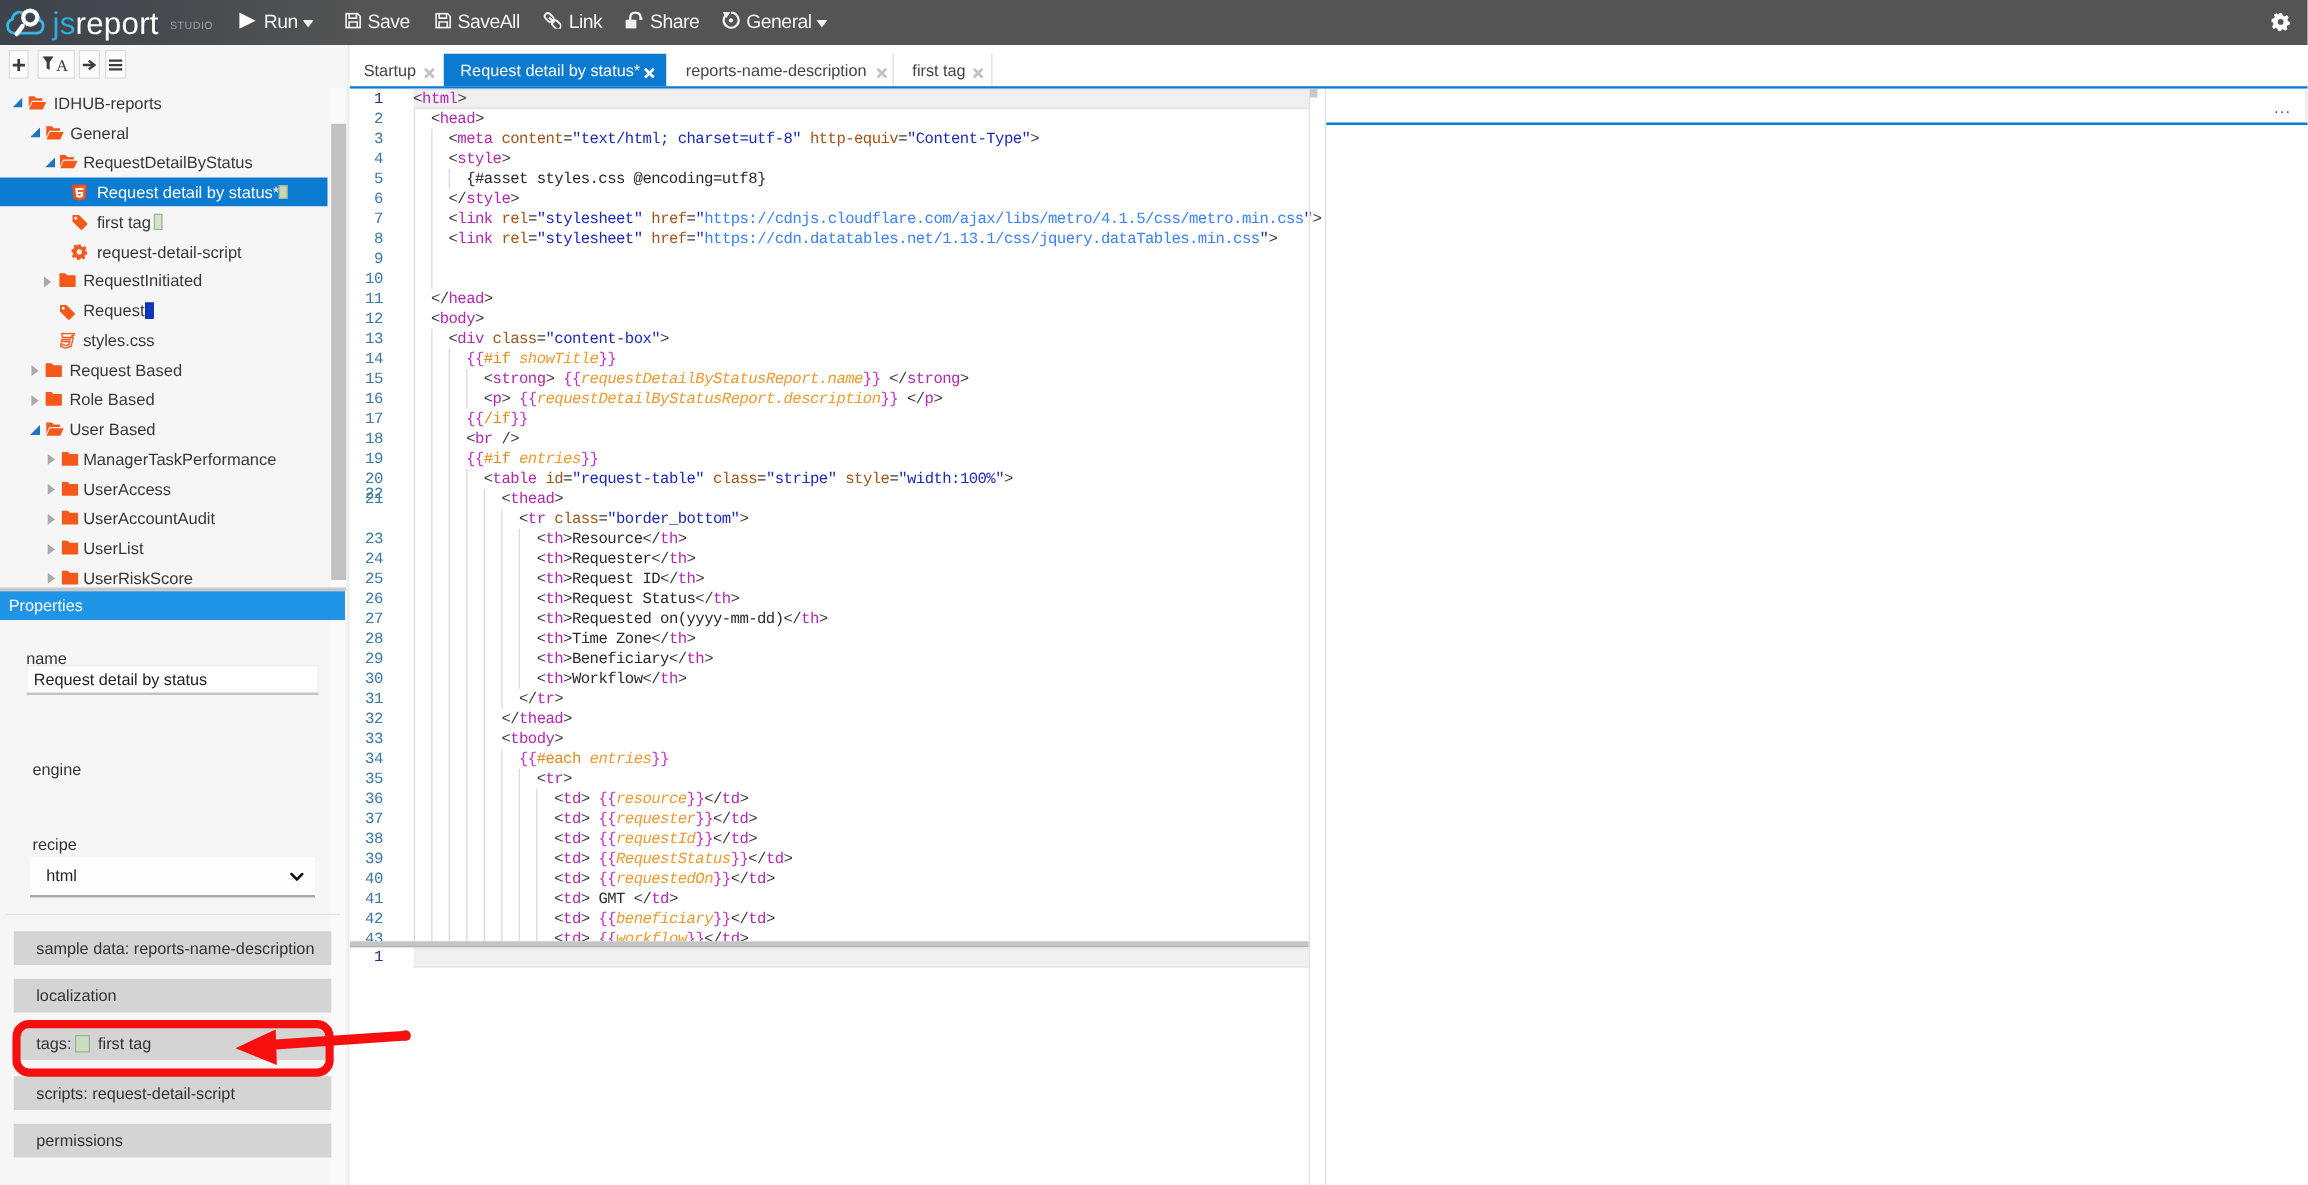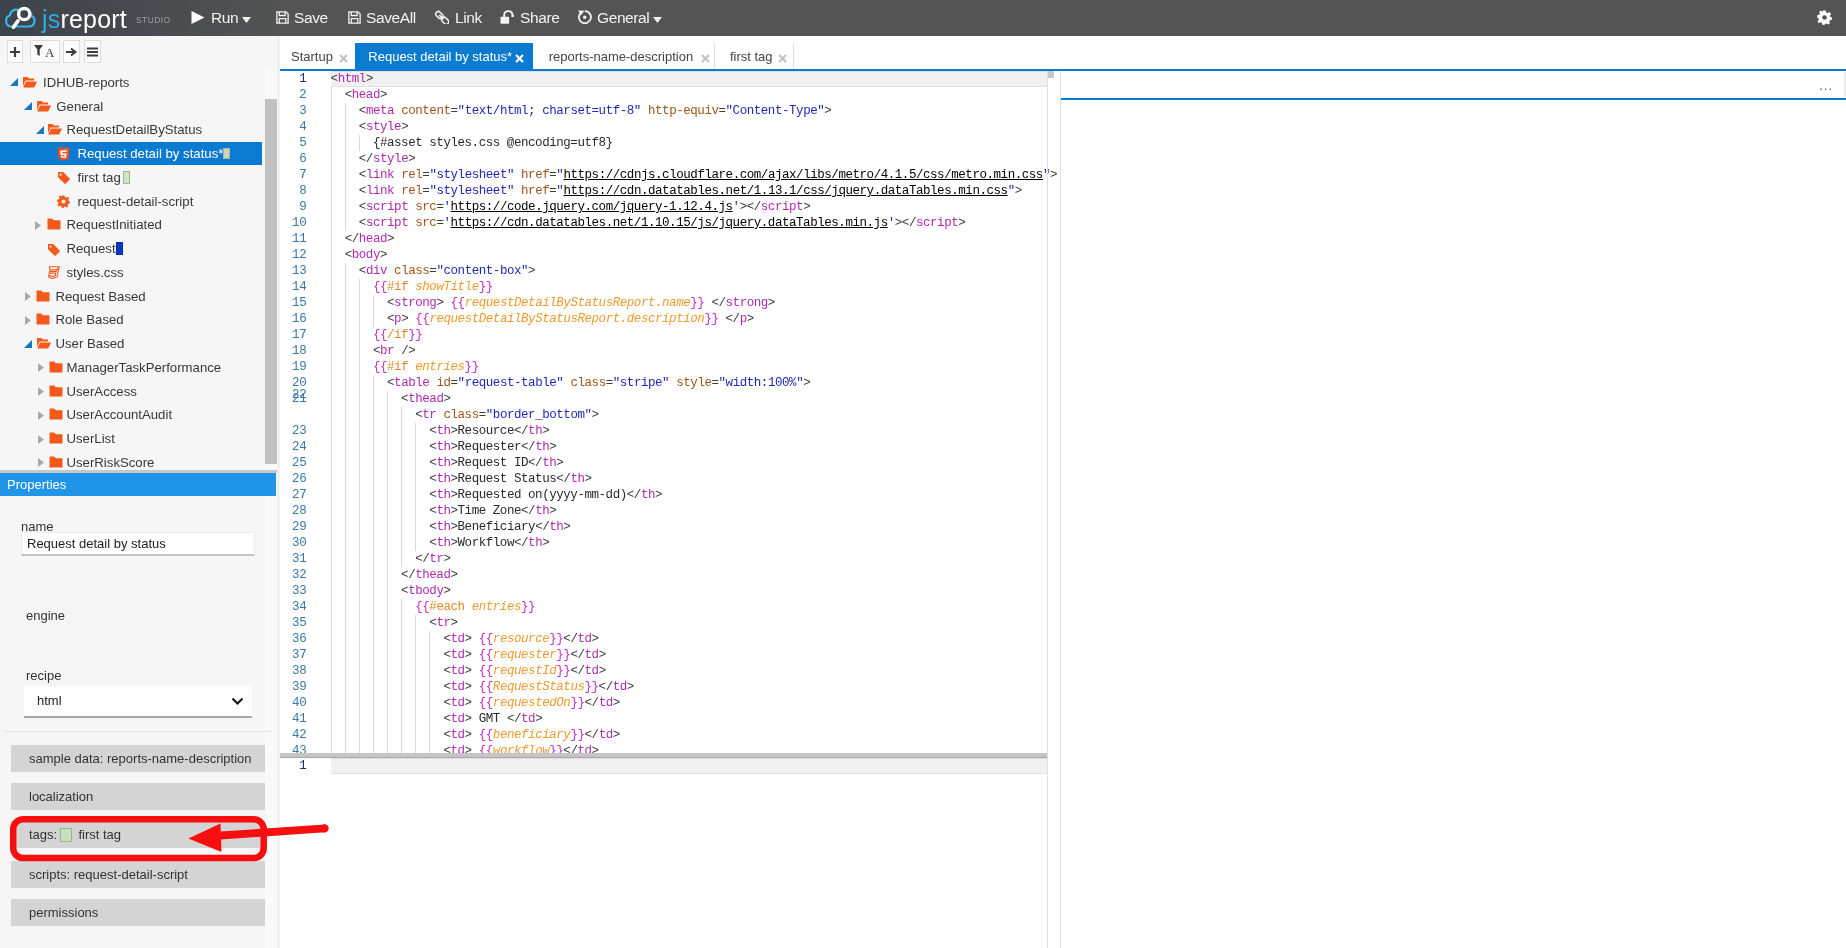--- a/index.html
+++ b/index.html
@@ -18,21 +18,21 @@
 .tab{position:absolute;top:7px;height:26px;font-size:13px;color:#444;white-space:nowrap}
 .tab .tx{position:absolute;top:6px}
 #tabline{position:absolute;left:280px;top:69px;width:1566px;height:2px;background:#0b7ad1}
 #ed1{position:absolute;left:280px;top:71px;width:780px;height:682px;background:#fff;overflow:hidden}
 #ed2{position:absolute;left:280px;top:758px;width:780px;height:190px;background:#fff;overflow:hidden}
 .cl{position:absolute;left:50.6px;white-space:pre;font-family:"Liberation Mono",monospace;font-size:12.5px;letter-spacing:-0.45px;line-height:16px;height:16px;color:#2a2a2a}
 .ln{position:absolute;left:0;width:26.2px;text-align:right;font-family:"Liberation Mono",monospace;font-size:12.5px;letter-spacing:-0.45px;line-height:16px;color:#3878a8}
 .ln1{color:#1b2f7d}
 .curline{position:absolute;left:50.6px;width:716px;height:16px;background:#f0f0f0;border-top:1px solid #e0e0e0;border-bottom:1px solid #e0e0e0}
 .ig{position:absolute;width:1px;background:#d9d9d9}
-.t{color:#b02ab0}.d{color:#3c3c3c}.a{color:#a0551a}.v{color:#1d2ab5}.u{color:#000000;text-decoration:underline}
+.t{color:#b02ab0}.d{color:#3c3c3c}.a{color:#a0551a}.v{color:#1d2ab5}.u{color:#3b82f6;}
 .b{color:#c42fc4}.k{color:#e08a1e}.i{color:#eb9b30;font-style:italic}
 #splitter{position:absolute;left:280px;top:753px;width:767px;height:5px;background:#c5c5c5;border-bottom:1px solid #a9a9a9}
 .vline{position:absolute;top:71px;height:877px;width:1px;background:#e0e0e0}
 #pv{position:absolute;left:1061px;top:71px;width:785px;height:29px;background:#fff;border-bottom:2px solid #0b7ad1}
 </style></head>
 <body>
 <div id="topbar">
   <div style="position:absolute;left:4px;top:3px"><svg width="36" height="30" viewBox="0 0 36 30">
         <path d="M7 23.5 L25 23.5 A5.6 5.6 0 0 0 27.6 13 A8 8 0 0 0 14.8 7.8 A5.6 5.6 0 0 0 6 12.3 A5.8 5.8 0 0 0 7 23.5 Z" fill="none" stroke="#35b6ea" stroke-width="2.2" stroke-linejoin="round"></path>
         <circle cx="20.2" cy="11" r="5.6" fill="none" stroke="#fff" stroke-width="3.4"></circle>
@@ -353,22 +353,20 @@
 <div class="ln" style="top:656px">42</div>
 <div class="ln" style="top:672px">43</div>
   <div class="cl" style="top:0px"><span class="d">&lt;</span><span class="t">html</span><span class="d">&gt;</span></div>
 <div class="cl" style="top:16px">  <span class="d">&lt;</span><span class="t">head</span><span class="d">&gt;</span></div>
 <div class="cl" style="top:32px">    <span class="d">&lt;</span><span class="t">meta</span> <span class="a">content</span><span class="d">=</span><span class="v">"text/html; charset=utf-8"</span> <span class="a">http-equiv</span><span class="d">=</span><span class="v">"Content-Type"</span><span class="d">&gt;</span></div>
 <div class="cl" style="top:48px">    <span class="d">&lt;</span><span class="t">style</span><span class="d">&gt;</span></div>
 <div class="cl" style="top:64px">      {#asset styles.css @encoding=utf8}</div>
 <div class="cl" style="top:80px">    <span class="d">&lt;/</span><span class="t">style</span><span class="d">&gt;</span></div>
 <div class="cl" style="top:96px">    <span class="d">&lt;</span><span class="t">link</span> <span class="a">rel</span><span class="d">=</span><span class="v">"stylesheet"</span> <span class="a">href</span><span class="d">=</span><span class="v">"</span><span class="u">https://cdnjs.cloudflare.com/ajax/libs/metro/4.1.5/css/metro.min.css</span><span class="v">"</span><span class="d">&gt;</span></div>
 <div class="cl" style="top:112px">    <span class="d">&lt;</span><span class="t">link</span> <span class="a">rel</span><span class="d">=</span><span class="v">"stylesheet"</span> <span class="a">href</span><span class="d">=</span><span class="v">"</span><span class="u">https://cdn.datatables.net/1.13.1/css/jquery.dataTables.min.css</span><span class="v">"</span><span class="d">&gt;</span></div>
-<div class="cl" style="top:128px">    <span class="d">&lt;</span><span class="t">script</span> <span class="a">src</span><span class="d">=</span><span class="v">'</span><span class="u">https://code.jquery.com/jquery-1.12.4.js</span><span class="v">'</span><span class="d">&gt;&lt;/</span><span class="t">script</span><span class="d">&gt;</span></div>
-<div class="cl" style="top:144px">    <span class="d">&lt;</span><span class="t">script</span> <span class="a">src</span><span class="d">=</span><span class="v">'</span><span class="u">https://cdn.datatables.net/1.10.15/js/jquery.dataTables.min.js</span><span class="v">'</span><span class="d">&gt;&lt;/</span><span class="t">script</span><span class="d">&gt;</span></div>
 <div class="cl" style="top:160px">  <span class="d">&lt;/</span><span class="t">head</span><span class="d">&gt;</span></div>
 <div class="cl" style="top:176px">  <span class="d">&lt;</span><span class="t">body</span><span class="d">&gt;</span></div>
 <div class="cl" style="top:192px">    <span class="d">&lt;</span><span class="t">div</span> <span class="a">class</span><span class="d">=</span><span class="v">"content-box"</span><span class="d">&gt;</span></div>
 <div class="cl" style="top:208px">      <span class="b">{{</span><span class="k">#if</span> <span class="i">showTitle</span><span class="b">}}</span></div>
 <div class="cl" style="top:224px">        <span class="d">&lt;</span><span class="t">strong</span><span class="d">&gt;</span> <span class="b">{{</span><span class="i">requestDetailByStatusReport.name</span><span class="b">}}</span> <span class="d">&lt;/</span><span class="t">strong</span><span class="d">&gt;</span></div>
 <div class="cl" style="top:240px">        <span class="d">&lt;</span><span class="t">p</span><span class="d">&gt;</span> <span class="b">{{</span><span class="i">requestDetailByStatusReport.description</span><span class="b">}}</span> <span class="d">&lt;/</span><span class="t">p</span><span class="d">&gt;</span></div>
 <div class="cl" style="top:256px">      <span class="b">{{</span><span class="k">/if</span><span class="b">}}</span></div>
 <div class="cl" style="top:272px">      <span class="d">&lt;</span><span class="t">br</span> <span class="d">/&gt;</span></div>
 <div class="cl" style="top:288px">      <span class="b">{{</span><span class="k">#if</span> <span class="i">entries</span><span class="b">}}</span></div>
 <div class="cl" style="top:304px">        <span class="d">&lt;</span><span class="t">table</span> <span class="a">id</span><span class="d">=</span><span class="v">"request-table"</span> <span class="a">class</span><span class="d">=</span><span class="v">"stripe"</span> <span class="a">style</span><span class="d">=</span><span class="v">"width:100%"</span><span class="d">&gt;</span></div>

